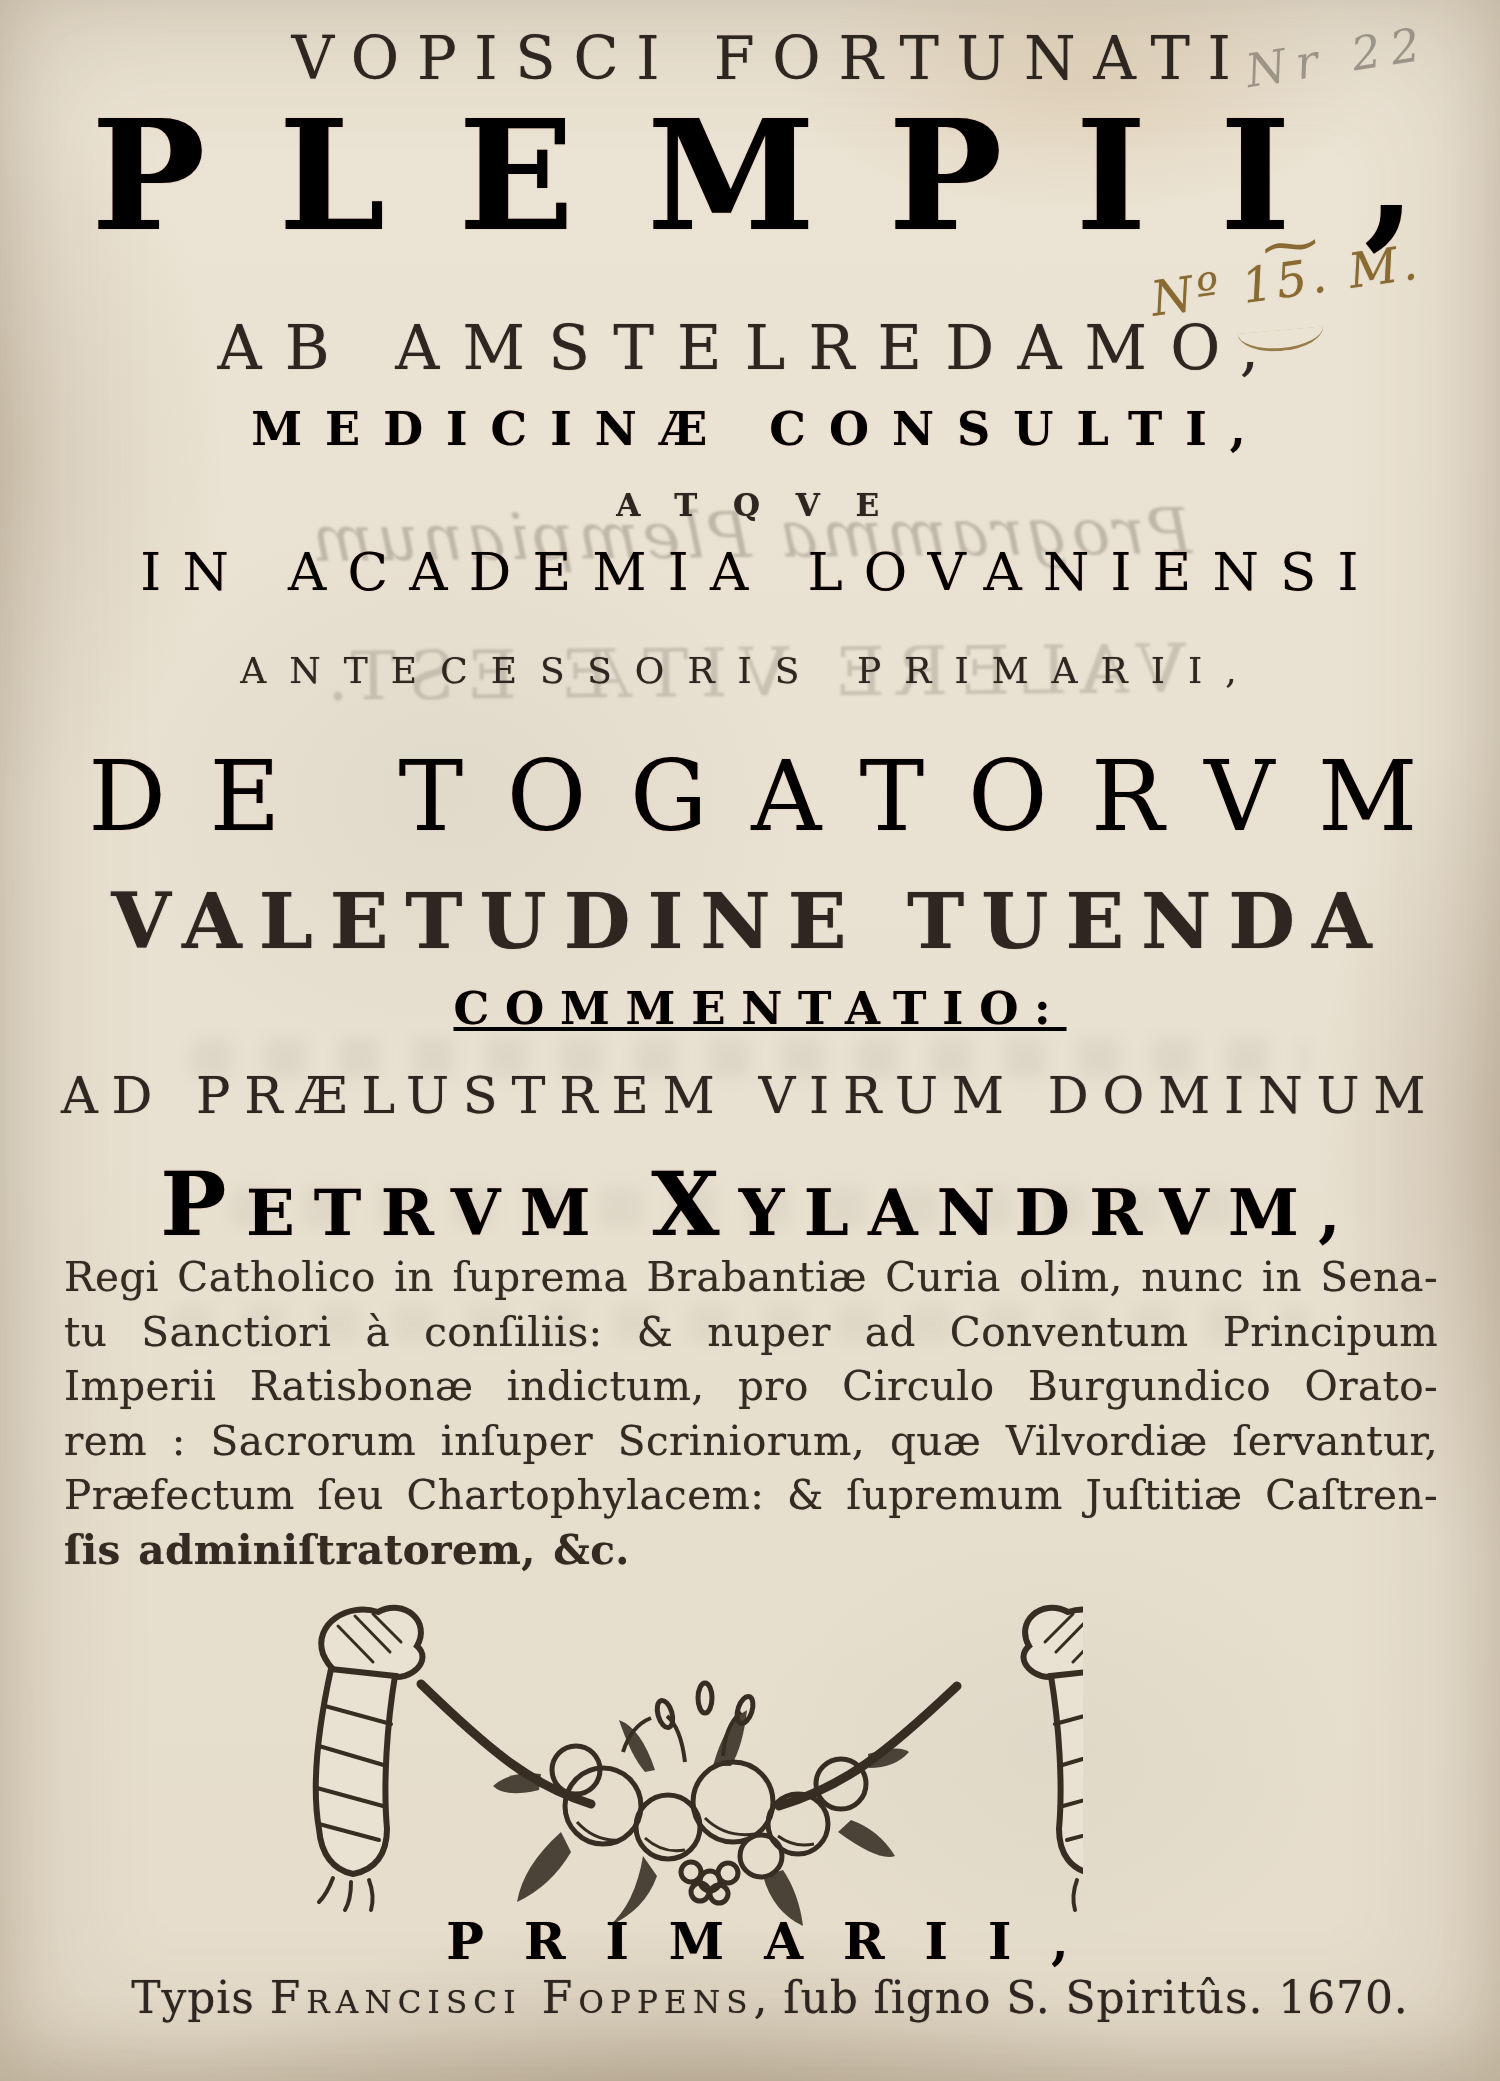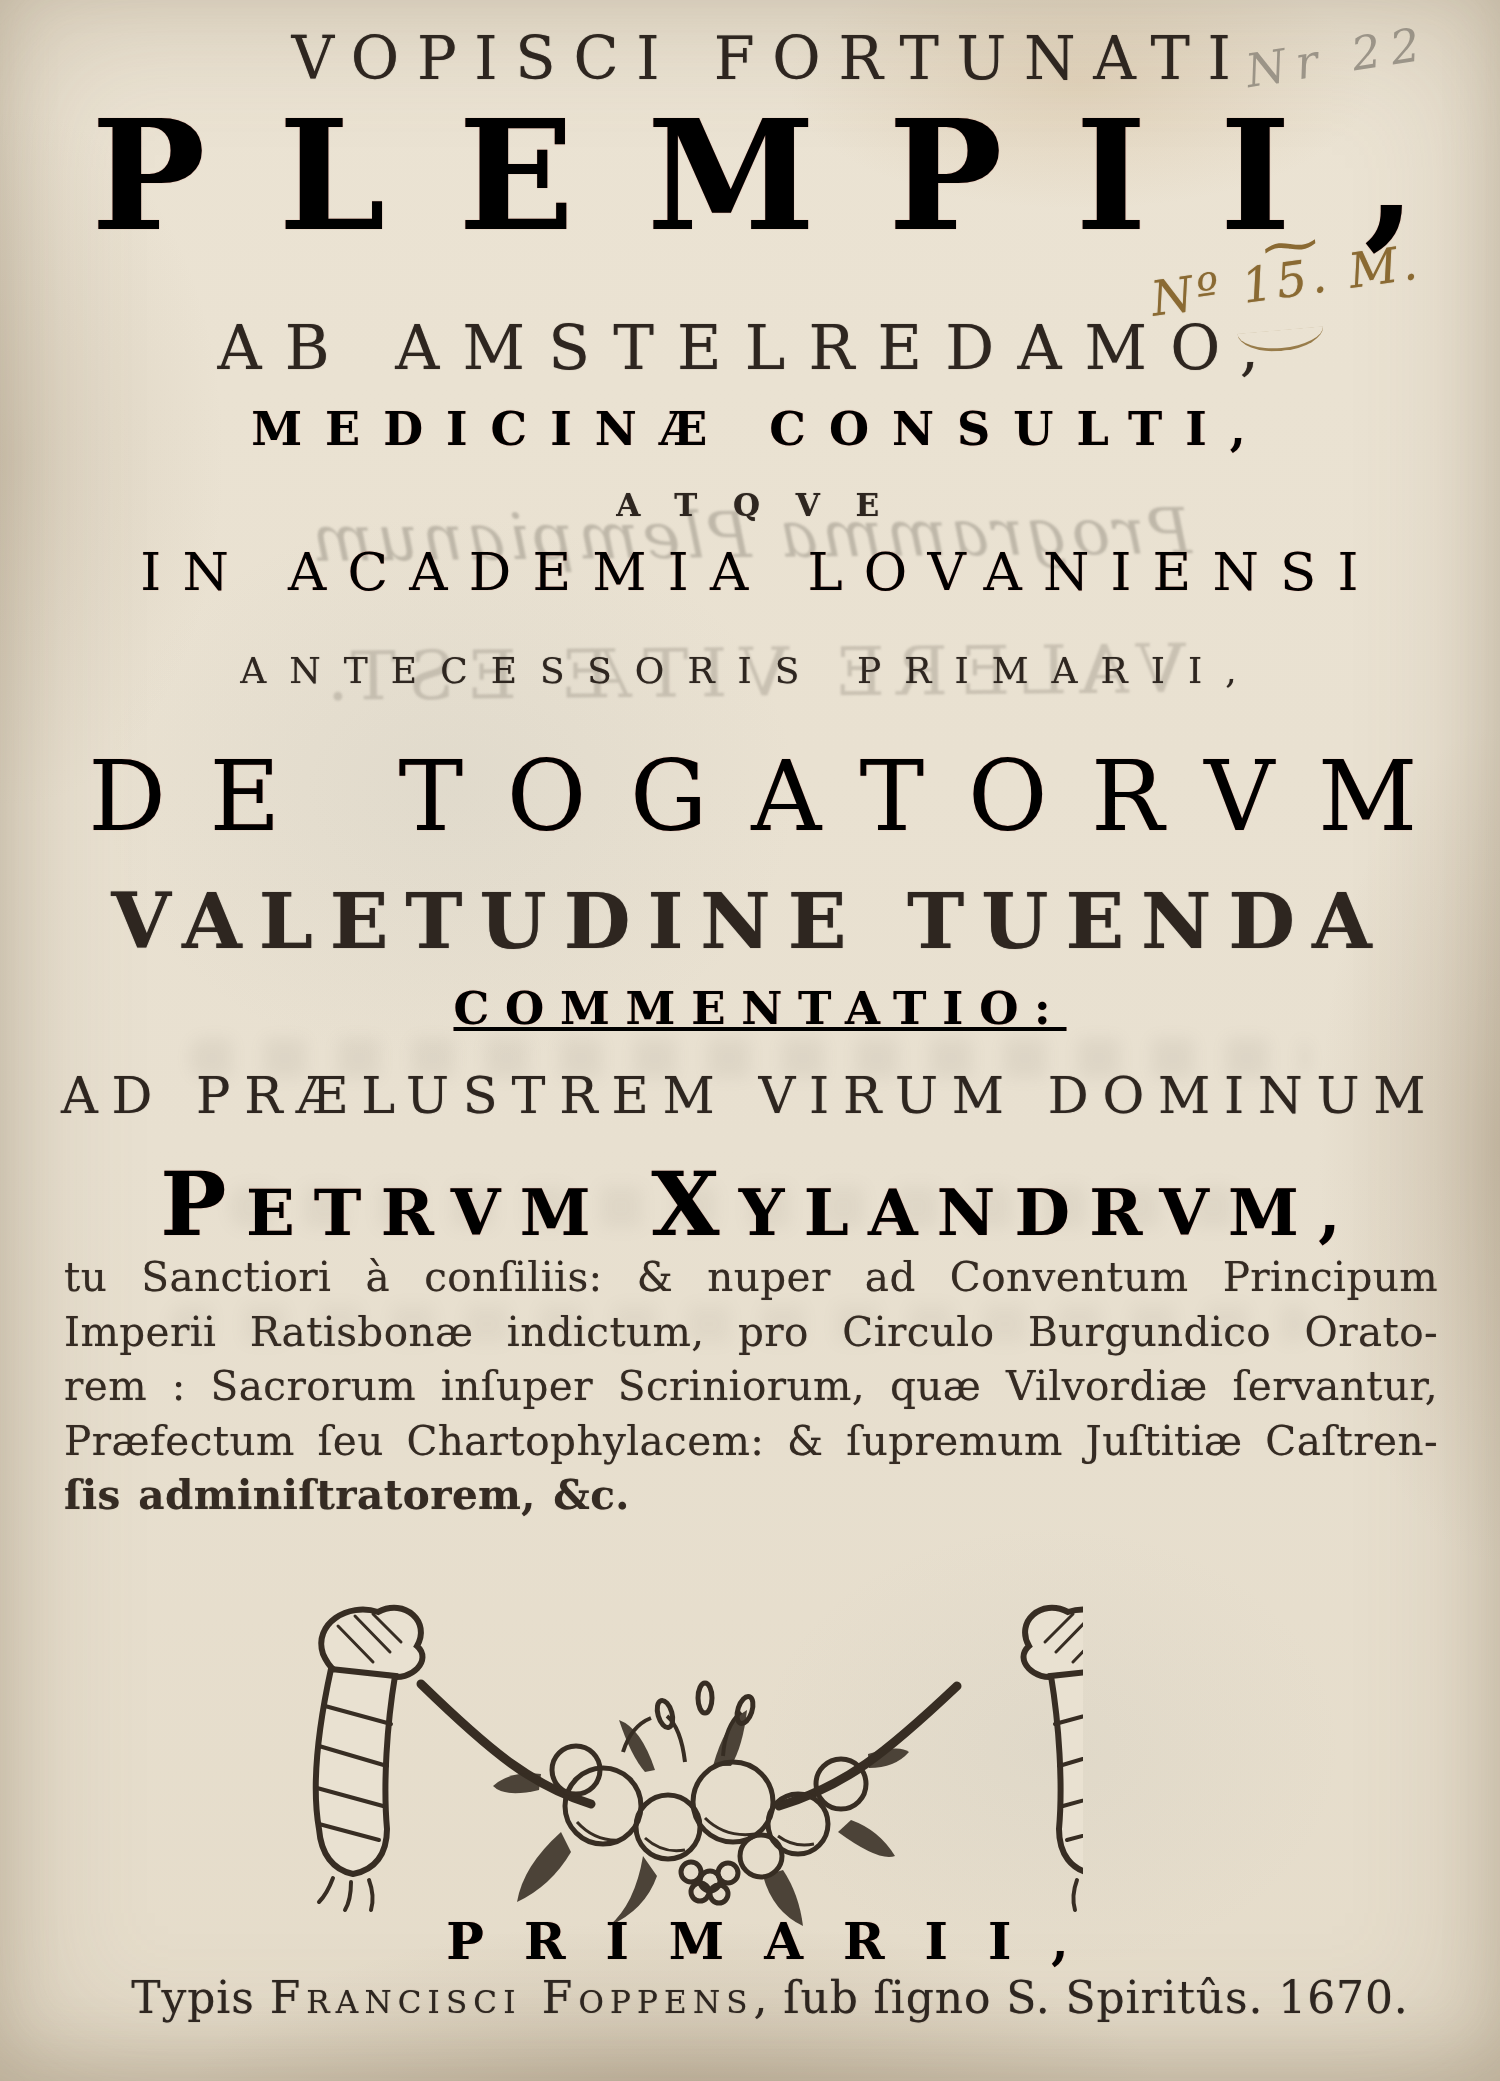--- a/index.html
+++ b/index.html
@@ -81,20 +81,21 @@
 <div class="line black office">ANTECESSORIS PRIMARII,</div>
 <div class="line red togatorum">DE TOGATORVM</div>
 <div class="line black valetudine">VALETUDINE TUENDA</div>
 <div class="line red commentatio">COMMENTATIO:</div>
 <div class="line black adprael">AD PRÆLUSTREM VIRUM DOMINUM</div>
 <div class="line red petrum">
   <span class="big">P</span><span>ETRVM </span><span class="big">X</span><span>YLANDRVM,</span>
 </div>
 
 <div class="ded">
+  <div class="ded-line">Regi Catholico in ſuprema Brabantiæ Curia olim, nunc in Sena-</div>
   <div class="ded-line">tu Sanctiori à conſiliis: &amp; nuper ad Conventum Principum</div>
   <div class="ded-line">Imperii Ratisbonæ indictum, pro Circulo Burgundico Orato-</div>
   <div class="ded-line">rem : Sacrorum inſuper Scriniorum, quæ Vilvordiæ ſervantur,</div>
   <div class="ded-line">Præfectum ſeu Chartophylacem: &amp; ſupremum Juſtitiæ Caſtren-</div>
   <div class="ded-line last">ſis adminiſtratorem, &amp;c.</div>
 </div>
 
 <svg class="ornament" width="790" height="345" viewBox="0 0 790 345">
   <g id="tasselL" stroke="#372d23" fill="none" stroke-width="6" stroke-linecap="round">
     <path d="M30,60 C20,30 55,8 85,18 C112,4 138,28 124,52 C140,66 118,88 96,82 C74,96 42,88 30,60 Z" fill="#e9e1d1"></path>

